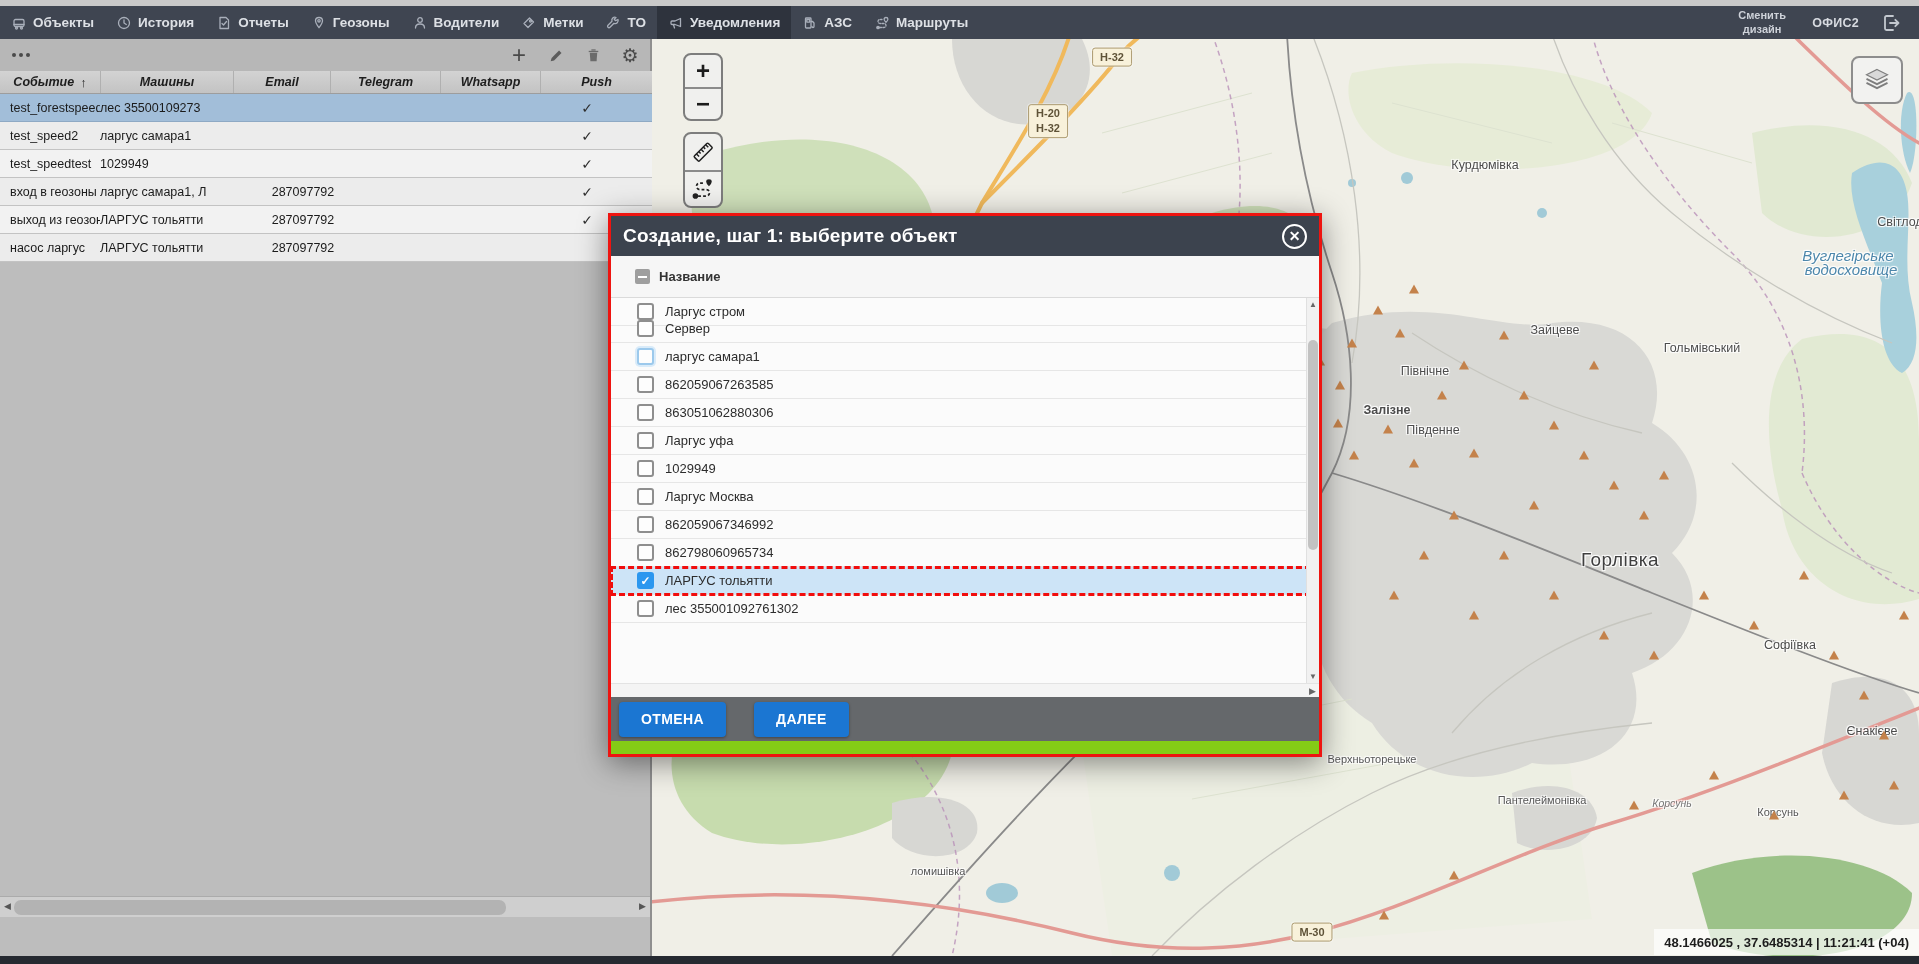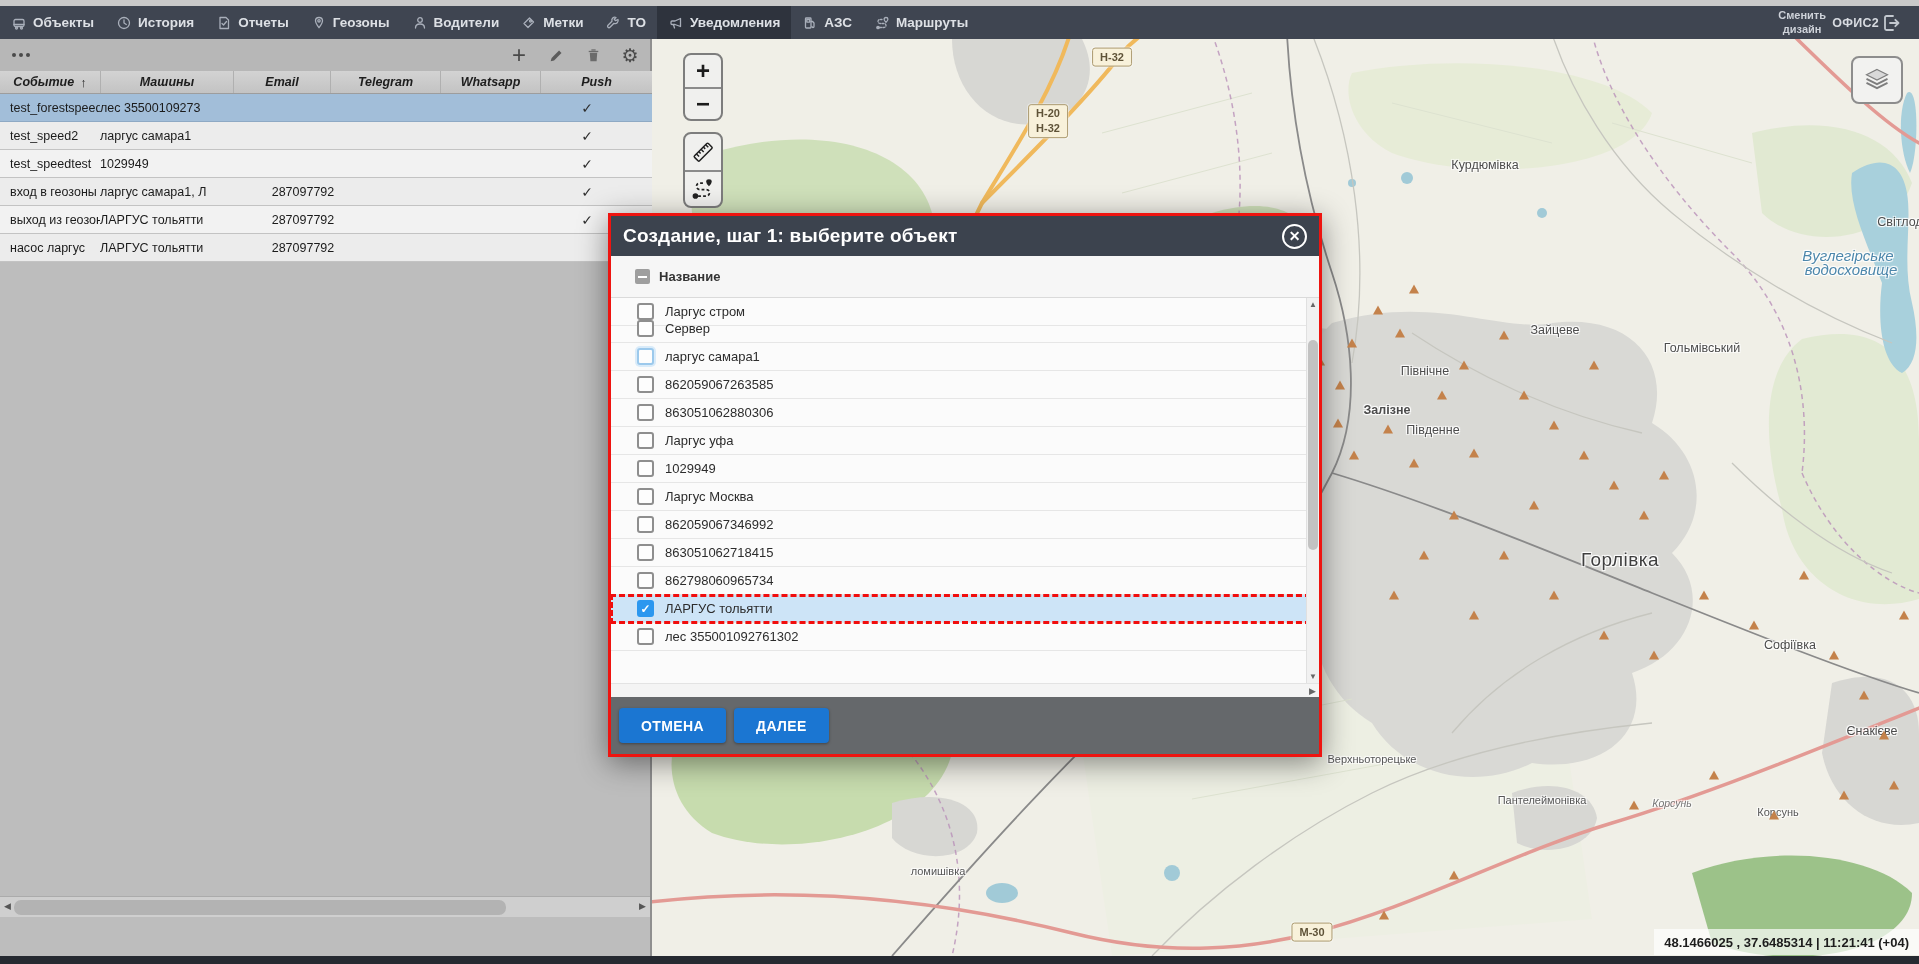--- a/index.html
+++ b/index.html
@@ -9,21 +9,21 @@
   
   .top-strip{position:absolute;left:0;top:0;width:100%;height:6px;background:#c9c9c9}
   .bottom-strip{position:absolute;left:0;bottom:0;width:100%;height:8px;background:#262a31;z-index:99}
 
   
   .nav{position:absolute;left:0;top:6px;width:100%;height:33px;background:#3f4551;display:flex;align-items:stretch;z-index:60}
   .nav-tabs{display:flex;align-items:stretch}
   .tab{display:flex;align-items:center;gap:6px;padding:0 11px;color:#dde0e5;font-size:13.5px;font-weight:700;cursor:pointer;white-space:nowrap}
   .tab.active{background:#2e333d}
   .tab svg{display:block}
-  .nav-right{margin-left:auto;display:flex;align-items:center;padding-right:16px}
+  .nav-right{margin-left:auto;display:flex;align-items:center;gap:20px;padding-right:16px}
   .chg-design{font-size:11px;font-weight:700;color:#ced2d9;width:60px;text-align:center;line-height:1.2;cursor:pointer}
   .account{font-size:12.5px;font-weight:700;color:#d7dae0;letter-spacing:.3px}
   .logout{cursor:pointer;display:flex;align-items:center}
 
   
   .panel{position:absolute;left:0;top:39px;width:652px;height:917px;background:#bdbdbd;border-right:2px solid #8f8f8f;z-index:10}
   .toolbar{position:absolute;left:0;top:0;width:100%;height:32px;background:#b7b7b7;display:flex;align-items:center;padding:0 10px}
   .dots{display:flex;gap:3px;cursor:pointer;padding:4px 2px}
   .dots i{width:4px;height:4px;border-radius:50%;background:#4a4a4a}
   .tb-icons{margin-left:auto;display:flex;align-items:center;gap:17px}
@@ -90,21 +90,21 @@
   .litem .cb.focus{border-color:#9cc9ec;box-shadow:0 0 0 2px #d9ebf9}
   .litem.checked{background:#cde4f7}
   .litem.checked .cb{background:#2b97ef;border-color:#2b97ef;color:#fff;font-size:12px;font-weight:700}
   .litem.hl{outline:3px dashed #f10d0d;outline-offset:-2px;z-index:2}
   .m-vscroll{position:absolute;right:0;top:0;width:13px;height:385px;background:#f1f1f1;border-left:1px solid #e0e0e0;z-index:5}
   .m-vscroll .arr{position:absolute;left:0;width:100%;text-align:center;font-size:8px;color:#666;cursor:pointer}
   .m-vscroll .arr.up{top:2px}.m-vscroll .arr.dn{bottom:2px}
   .m-vthumb{position:absolute;left:1px;right:1px;top:42px;height:210px;background:#c2c2c2;border-radius:6px;cursor:pointer}
   .m-hscroll{position:relative;height:14px;background:#f4f4f4;border-top:1px solid #e3e3e3}
   .m-hscroll .arr{position:absolute;right:3px;top:2px;font-size:9px;color:#666;cursor:pointer}
-  .m-foot{height:57px;background:#65686b;display:flex;align-items:center;gap:8px;padding-left:8px}
+  .m-foot{height:44px;background:#65686b;display:flex;align-items:center;gap:28px;padding-left:8px}
   .btn{height:35px;padding:0 22px;background:#1b76d2;border:none;border-radius:4px;color:#fff;font-family:"Liberation Sans",sans-serif;font-size:14px;font-weight:700;letter-spacing:.4px;cursor:pointer;box-shadow:0 1px 3px rgba(0,0,0,.35)}
 </style>
 </head>
 <body>
 
 <div class="screen">
   <div class="top-strip"></div>
 
   <div class="nav">
     <div class="nav-tabs" id="nav-tabs">
@@ -535,24 +535,20 @@
         <div class="litem">
           <span class="cb"></span>
           <span>Ларгус Москва</span>
         </div>
         <div class="litem">
           <span class="cb"></span>
           <span>862059067346992</span>
         </div>
         <div class="litem">
           <span class="cb"></span>
-          <span>863051062718415</span>
-        </div>
-        <div class="litem">
-          <span class="cb"></span>
           <span>862798060965734</span>
         </div>
         <div class="litem checked hl">
           <span class="cb">✓</span>
           <span>ЛАРГУС тольятти</span>
         </div>
         <div class="litem">
           <span class="cb"></span>
           <span>лес 355001092761302</span>
         </div>

